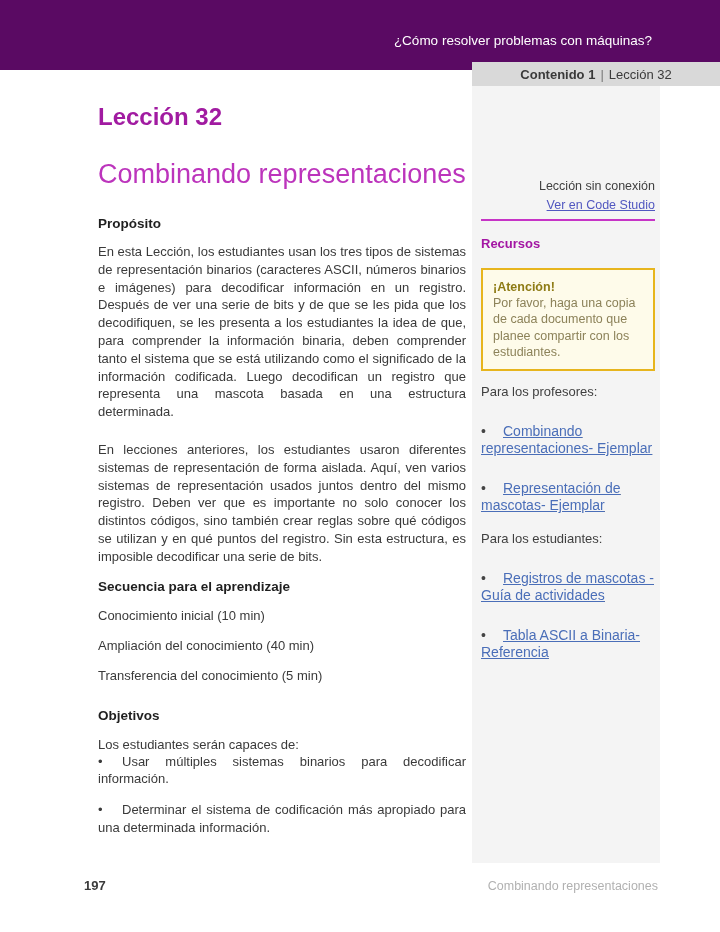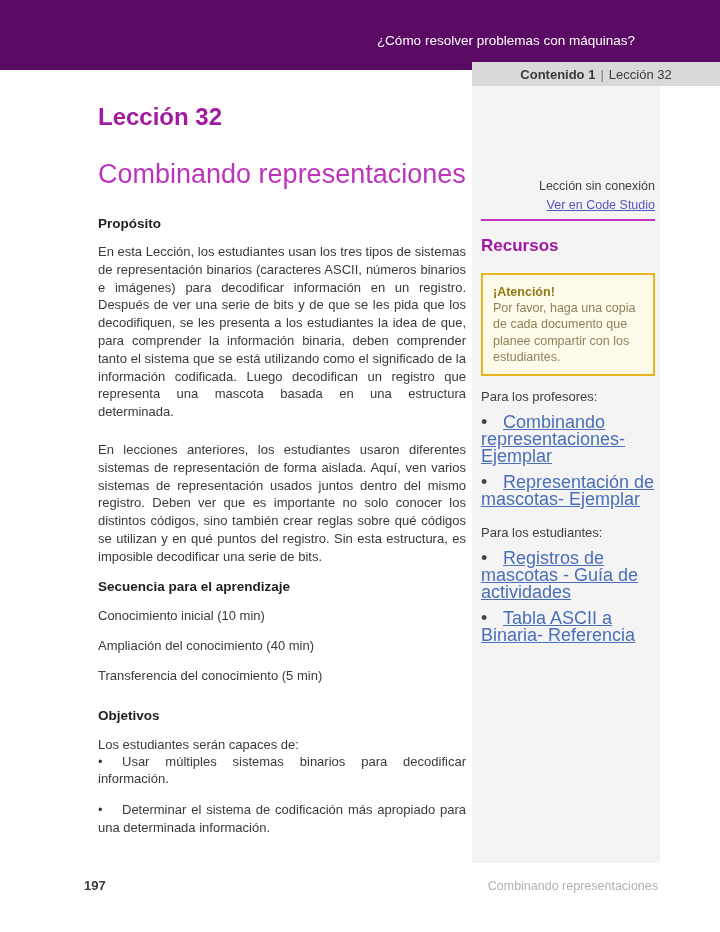--- a/index.html
+++ b/index.html
@@ -14,51 +14,51 @@
   body{
     position:relative;background:#ffffff;overflow:hidden;
     font-family:"Liberation Sans","DejaVu Sans",sans-serif;
     -webkit-font-smoothing:antialiased;
   }
   
   .topbar{
     position:absolute;left:0;top:0;width:720px;height:70px;
     background:var(--c-header);
     display:flex;align-items:center;justify-content:flex-end;
-    padding:10px 85px 0 0;
+    padding:10px 68px 0 0;
   }
   .topbar .title{color:#ffffff;font-size:13.5px;}
   .tabbar{
     position:absolute;left:472px;top:62px;width:248px;height:24px;
     background:var(--c-tabbg);
     display:flex;align-items:center;justify-content:center;
     font-size:13px;color:#3a3a3a;white-space:pre;
   }
   .tabbar .unit{font-weight:bold;}
   .tabbar .sep{color:#777;padding:0 5px;}
   
   .sidebar{
     position:absolute;left:472px;top:86px;width:188px;height:777px;
     background:var(--c-sidebg);
     padding:92px 5px 0 9px;
     font-size:12.5px;color:#3f3f3f;
   }
   .sb-top{text-align:right;line-height:16px;}
   .cs-link{display:inline-block;margin-top:3px;color:var(--c-cslink);text-decoration:underline;cursor:pointer;}
   .sb-divider{border:none;border-top:2px solid var(--c-div);margin-top:6px;}
-  .sb-recursos{margin-top:15px;font-weight:bold;font-size:17px;color:var(--c-recursos);}
+  .sb-recursos{margin-top:15px;font-weight:bold;font-size:13px;color:var(--c-recursos);}
   .attn-box{
     margin-top:17px;border:2px solid var(--c-attn-border);background:var(--c-attn-bg);
     padding:9px 10px;line-height:16.2px;
   }
   .attn-title{font-weight:bold;color:var(--c-attn-title);}
   .attn-body{color:var(--c-attn-body);}
   .sb-group{margin-top:13px;font-size:13px;line-height:16px;}
   .sb-group.students{margin-top:17px;}
-  .sb-bullet{margin-top:9px;font-size:18px;line-height:17px;text-decoration:underline;}
+  .sb-bullet{margin-top:23px;font-size:14px;line-height:17px;text-decoration:underline;}
   .sb-bullet .bullet{display:inline-block;width:22px;color:#444;}
   .sb-bullet a{color:var(--c-link);text-decoration:underline;cursor:pointer;}
   
   .main{position:absolute;left:98px;top:0;width:368px;color:var(--c-body);}
   .lesson-number{margin-top:103px;font-size:24px;line-height:28px;font-weight:bold;color:var(--c-h1);}
   .lesson-title{margin-top:26px;font-size:27px;line-height:34px;font-weight:normal;color:var(--c-sub);}
   .sec-head{margin-top:24px;font-size:13.5px;line-height:17px;font-weight:bold;color:var(--c-head);}
   .sec-head.seq{margin-top:12px;}
   .sec-head.obj{margin-top:22px;}
   .para{margin-top:11px;font-size:13px;line-height:17.8px;text-align:justify;}

